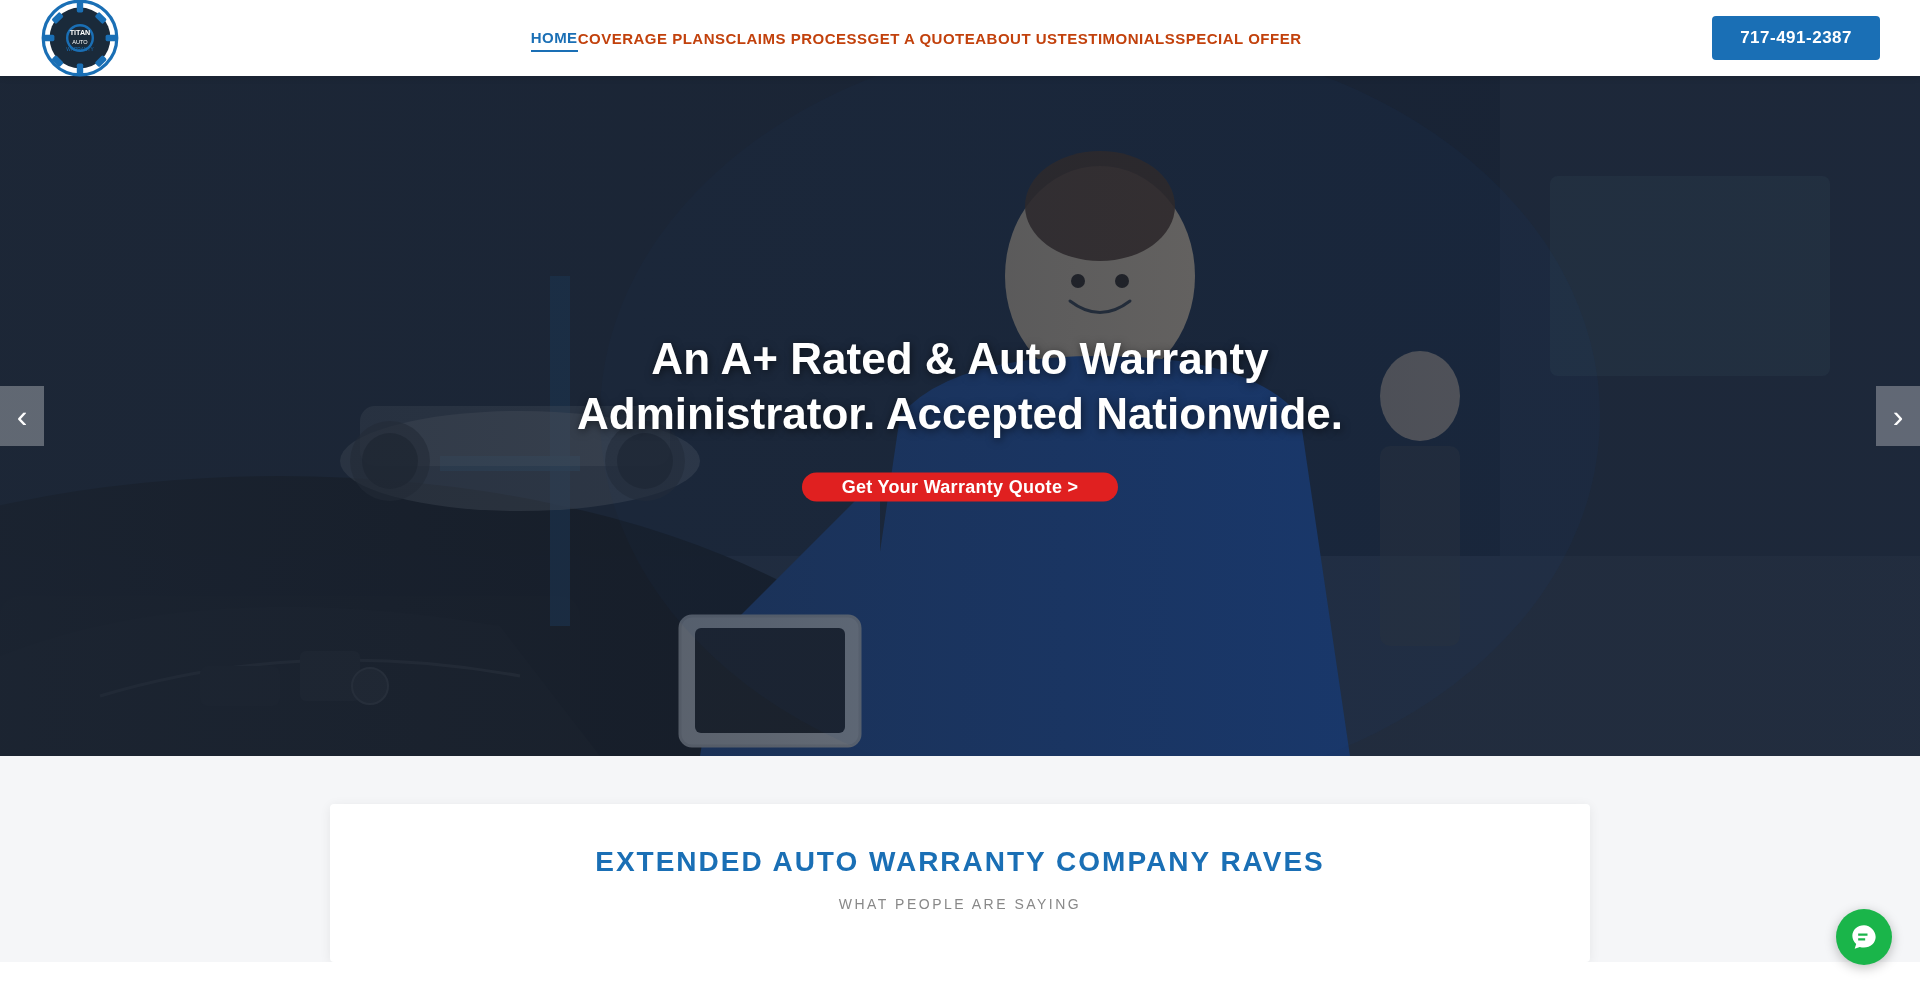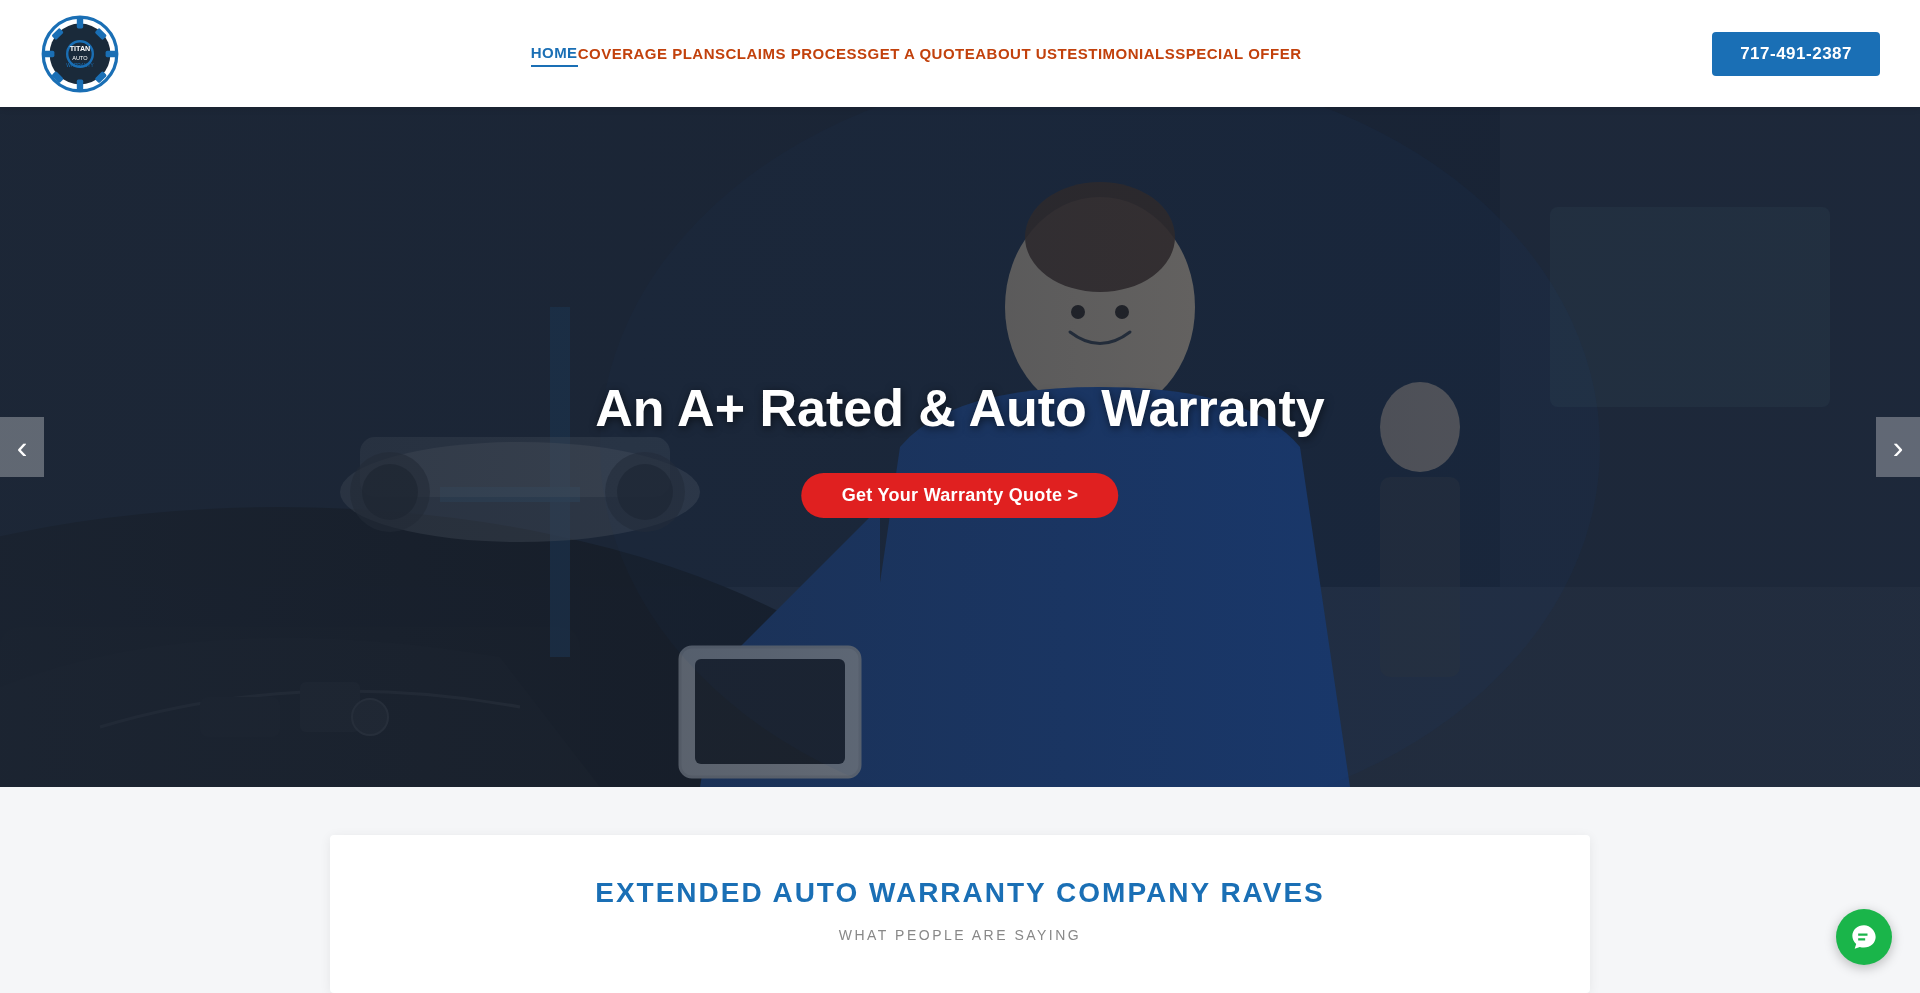--- a/index.html
+++ b/index.html
@@ -4,21 +4,21 @@
   <style>
     * { margin: 0; padding: 0; box-sizing: border-box; }
     body { font-family: Arial, sans-serif; width: 1920px; overflow-x: hidden; }
 
     
     .header {
       display: flex;
       align-items: center;
       justify-content: space-between;
       padding: 0 40px;
-      height: 107px;
+      height: 76px;
       background: #fff;
       box-shadow: 0 2px 6px rgba(0,0,0,0.1);
       position: relative;
       z-index: 10;
     }
     .logo-wrap {
       display: flex;
       align-items: center;
     }
     .logo-icon {
@@ -108,32 +108,32 @@
     .hero-content {
       position: absolute;
       top: 50%;
       left: 50%;
       transform: translate(-50%, -50%);
       z-index: 10;
       text-align: center;
       color: #fff;
     }
     .hero-title {
-      font-size: 52px;
+      font-size: 44px;
       font-weight: 700;
       line-height: 1.25;
       text-shadow: 1px 2px 8px rgba(0,0,0,0.55);
       margin-bottom: 32px;
     }
     .hero-cta-btn {
       background: #e02020;
       color: #fff;
       font-size: 18px;
       font-weight: 600;
-      padding: 12px 40px;
+      padding: 4px 40px;
       border: none;
       border-radius: 30px;
       cursor: pointer;
       letter-spacing: 0.3px;
     }
 
     
     .extended-section {
       background: #f5f6f8;
       padding: 48px 0 0;
@@ -285,20 +285,21 @@
 
   <div class="hero-bg"></div>
 
   <button class="hero-arrow left">
     <span style="font-size:32px;">‹</span>
   </button>
 
   <div class="hero-content">
     <h1 class="hero-title">
       <span>An A+ Rated &amp; Auto Warranty</span><br>
+      <span>Administrator. Accepted Nationwide.</span>
     </h1>
     <button class="hero-cta-btn">Get Your Warranty Quote &gt;</button>
   </div>
 
   <button class="hero-arrow right">
     <span style="font-size:32px;">›</span>
   </button>
 </section>
 
 <section class="extended-section">

